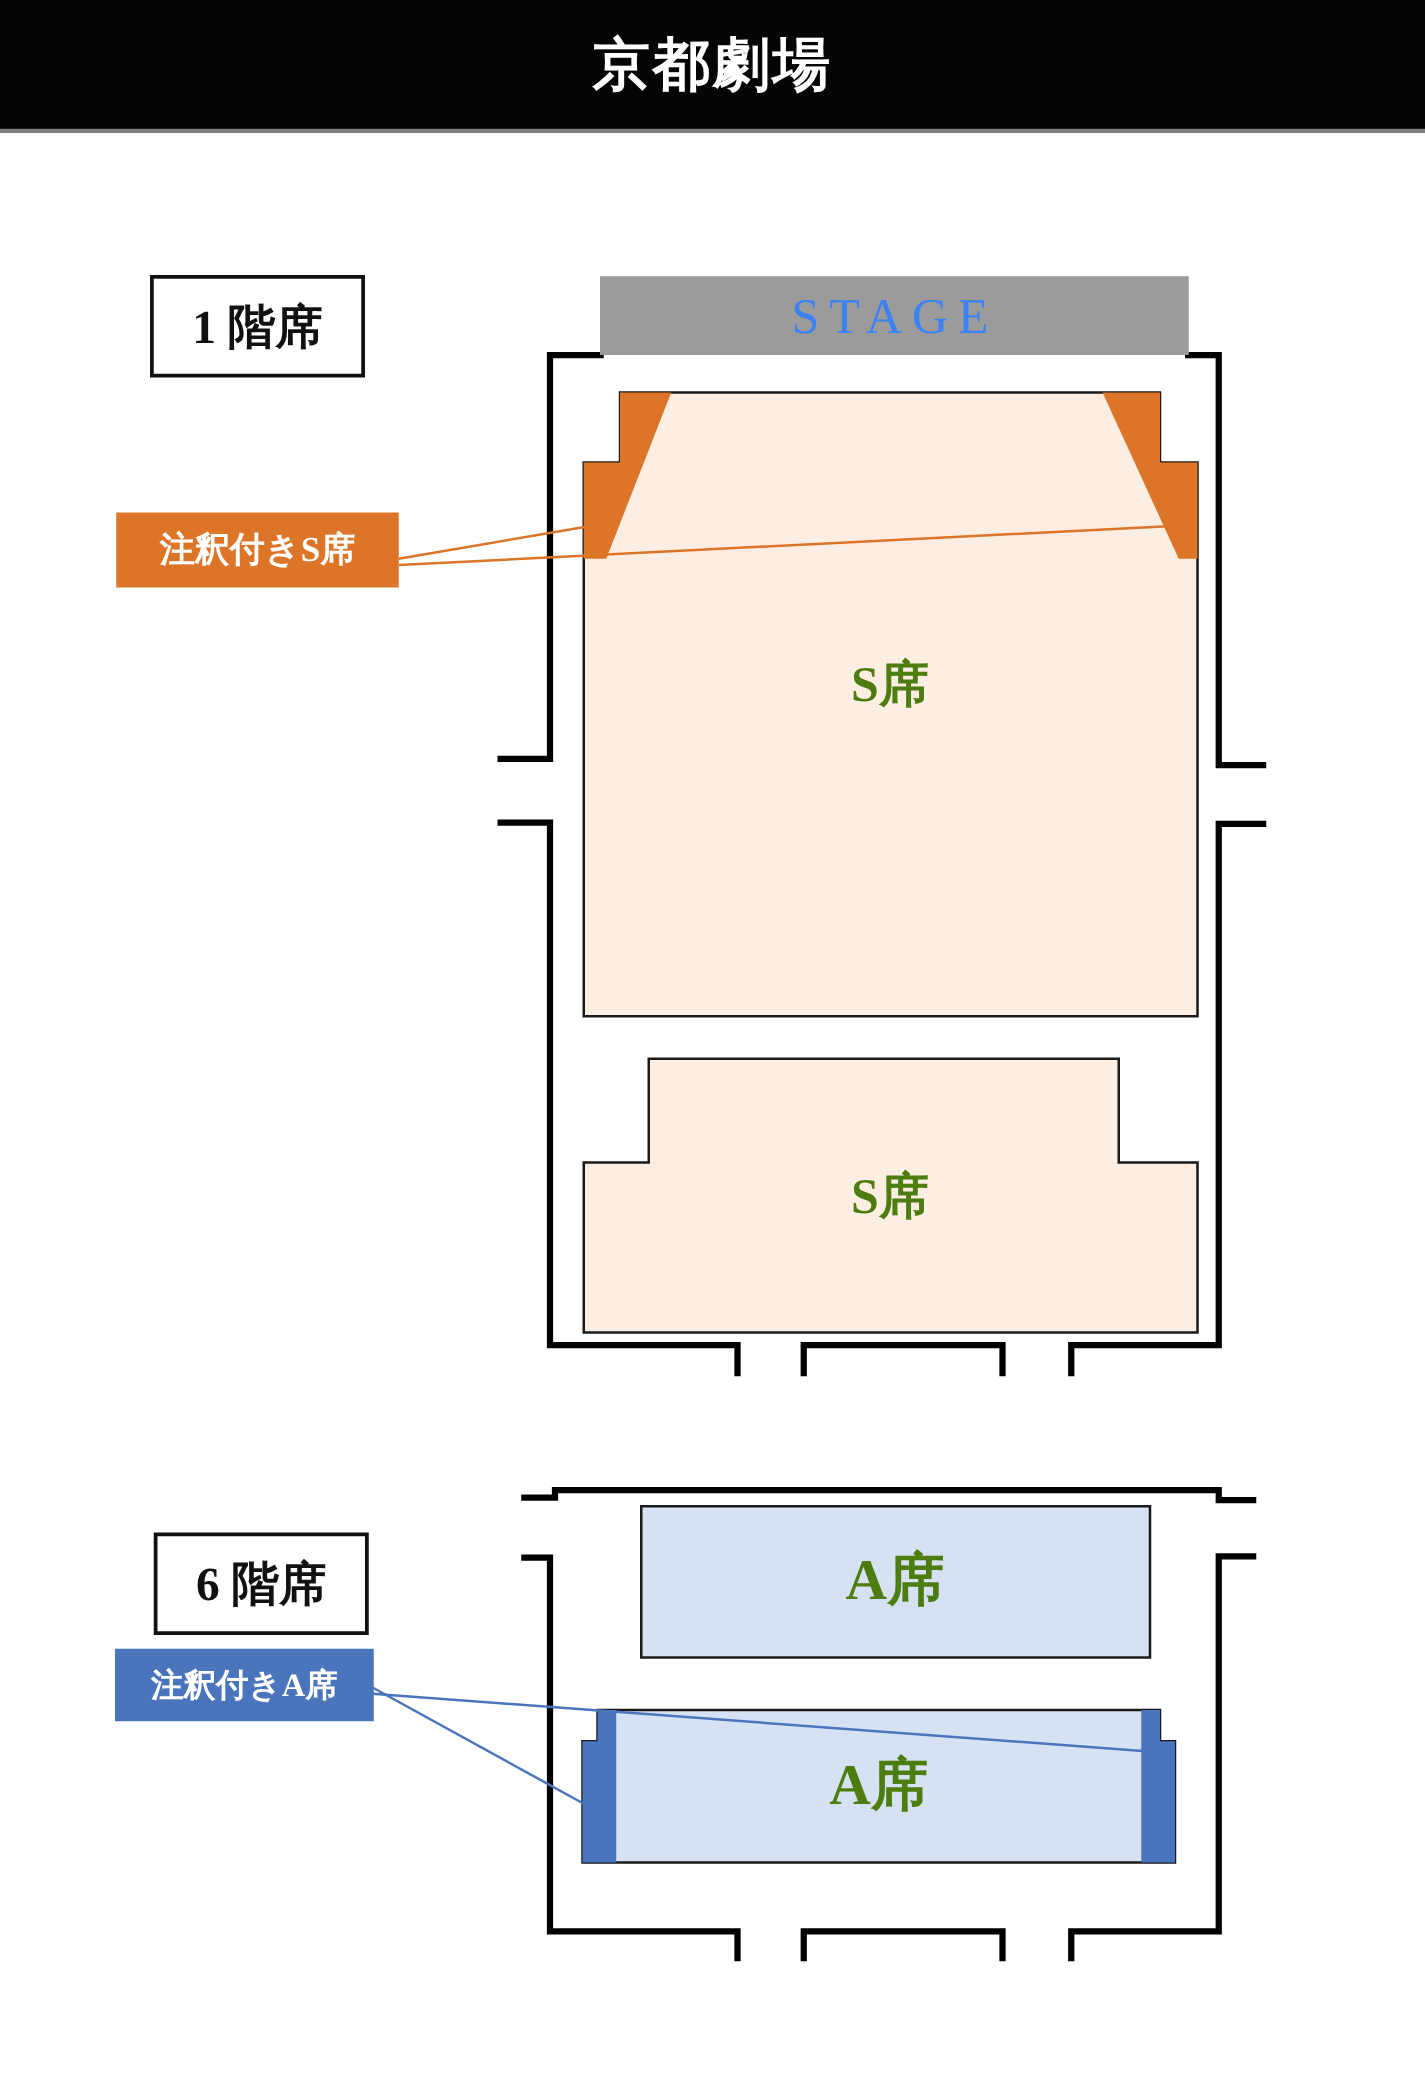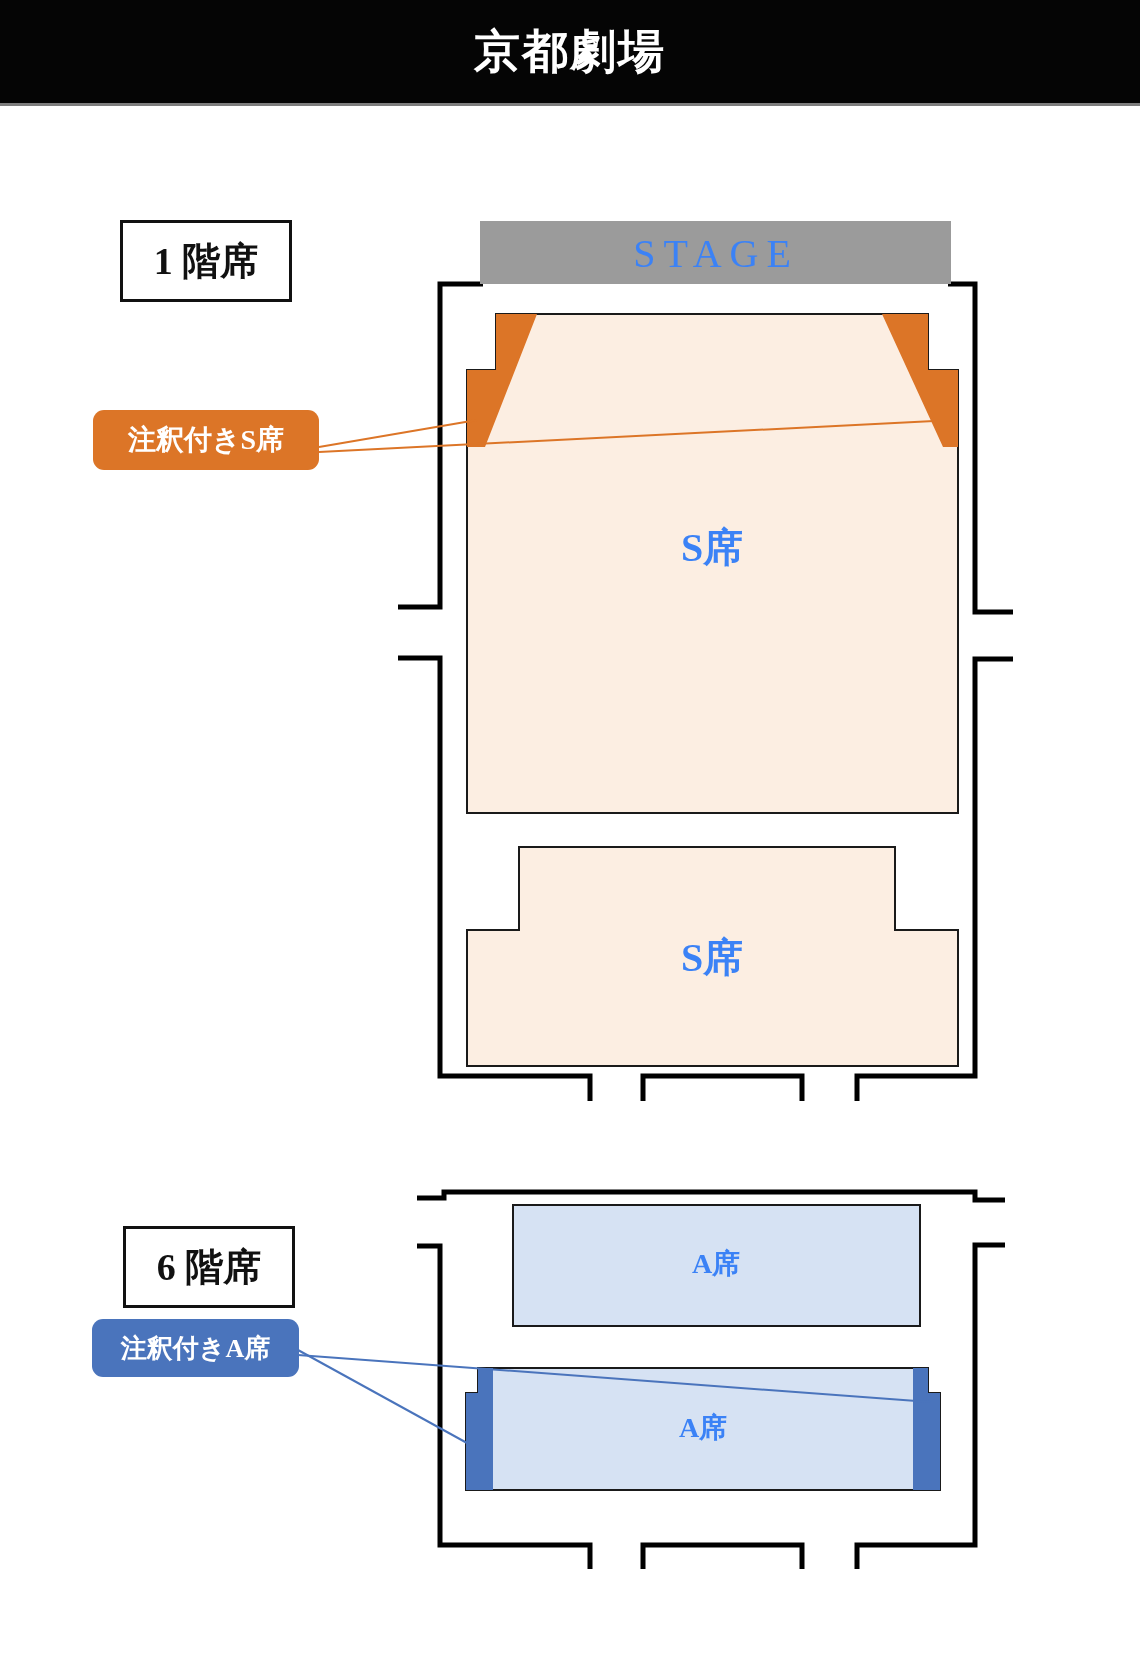--- a/index.html
+++ b/index.html
@@ -2,28 +2,28 @@
 <html><head>
 <meta charset="utf-8">
 <style>
   html,body{margin:0;padding:0;background:#fff;}
   .page{position:relative;width:1140px;height:1661px;background:#ffffff;overflow:hidden;
         font-family:"Liberation Serif","DejaVu Serif",serif;}
   .header{position:absolute;left:0;top:0;width:1140px;height:103px;background:#050505;
           border-bottom:3px solid #7d7d7d;display:flex;align-items:center;justify-content:center;}
   .header h1{margin:0;color:#ffffff;font-size:46px;font-weight:600;letter-spacing:2px;}
   svg.diagram{position:absolute;left:0;top:0;}
-  .txt{position:absolute;transform:translate(-50%,-50%);white-space:nowrap;color:#3b82f6;}
+  .txt{position:absolute;transform:translate(-50%,-50%);white-space:nowrap;color:#4d7c0f;}
   .stage-txt{color:#3b82f6;font-size:40px;letter-spacing:8px;font-weight:400;}
   .seat-txt{font-size:40px;font-weight:600;}
-  .seat-txt-a{font-size:28px;font-weight:600;}
+  .seat-txt-a{font-size:46px;font-weight:600;}
   .floor-label{position:absolute;background:#ffffff;border:3px solid #111111;box-sizing:border-box;
                display:flex;align-items:center;justify-content:center;font-size:38px;font-weight:600;color:#111;}
   .annot{position:absolute;display:flex;align-items:center;justify-content:center;
-         color:#ffffff;font-weight:600;box-sizing:border-box;border-radius:11px;}
+         color:#ffffff;font-weight:600;box-sizing:border-box;}
   .annot-orange{background:#DC7527;font-size:28px;}
   .annot-blue{background:#4A74BC;font-size:26px;}
 </style>
 </head>
 <body>
 
 <div class="page">
 
   <div class="header">
     <h1>京都劇場</h1>

